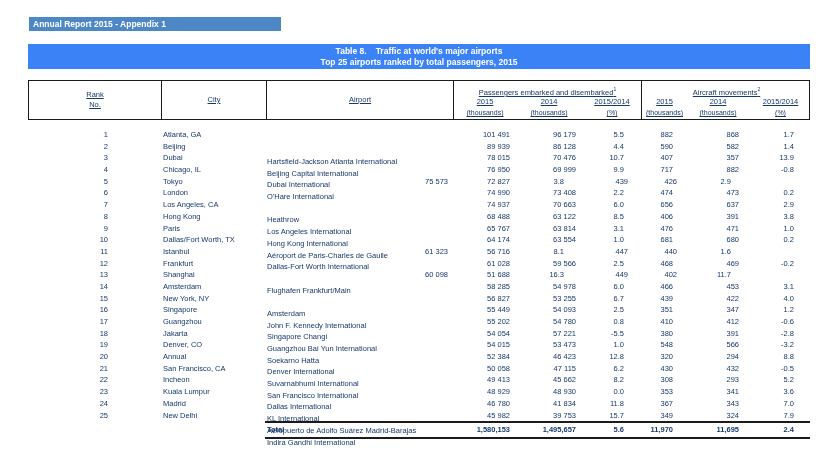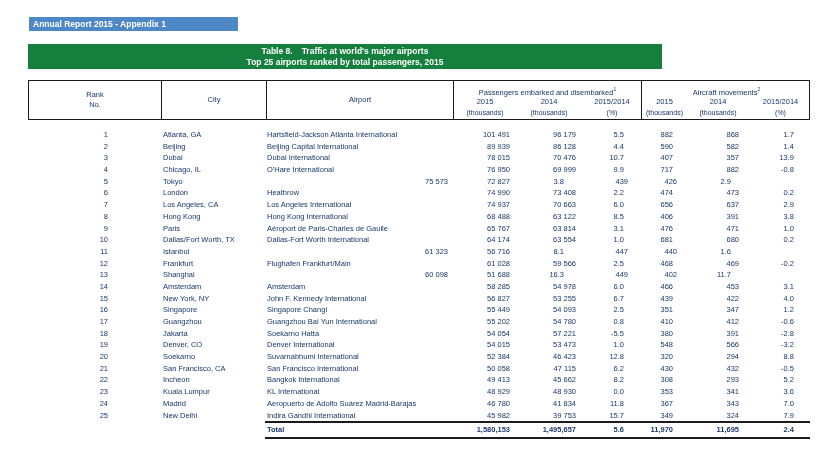--- a/index.html
+++ b/index.html
@@ -3,38 +3,39 @@
 <meta charset="utf-8">
 <style>
   html,body{margin:0;padding:0;}
   body{
     width:835px;height:453px;overflow:hidden;background:#ffffff;
     font-family:"Liberation Sans", sans-serif;color:#17386b;
   }
   .page{position:relative;width:835px;height:453px;background:#ffffff;}
 
   .appbar{
-    position:absolute;left:29px;top:17px;width:209px;height:14px;
+    position:absolute;left:29px;top:17px;width:252px;height:14px;
     background:#4e87c6;color:#ffffff;font-weight:bold;font-size:8.5px;
     line-height:14px;padding-left:4px;box-sizing:border-box;white-space:nowrap;
   }
   .titlebar{
-    position:absolute;left:28px;top:44px;width:634px;height:25px;
-    background:#15803d;color:#ffffff;font-weight:bold;text-align:center;
+    position:absolute;left:28px;top:44px;width:782px;height:25px;
+    background:#3b82f6;color:#ffffff;font-weight:bold;text-align:center;
     font-size:8.5px;line-height:10.5px;padding-top:2px;box-sizing:border-box;
   }
   .titlebar .t-label{margin-right:9px;}
 
   .table{position:absolute;left:28px;top:80px;width:782px;font-size:7.5px;}
 
   .thead{
     display:grid;grid-template-columns:132px 105px 187px 188px 170px;
     height:38px;border-top:1px solid #1b1b1b;border-bottom:1px solid #1b1b1b;
     border-left:1px solid #1b1b1b;border-right:1px solid #1b1b1b;
     box-sizing:content-box;
+    text-decoration:underline;
   }
   .thead > div{border-left:1px solid #1b1b1b;}
   .thead > div:first-child{border-left:none;}
   .th{display:flex;flex-direction:column;justify-content:center;text-align:center;line-height:10px;}
   .th-group{display:flex;flex-direction:column;}
   .group-label{text-align:center;padding-top:3px;height:12px;line-height:10px;white-space:nowrap;}
   .group-label sup{font-size:5px;}
   .subgrid{display:grid;flex:1;}
   .subgrid.pax{grid-template-columns:62px 66px 60px;}
   .subgrid.mov{grid-template-columns:45px 62px 63px;}
@@ -43,21 +44,21 @@
   .subcol .unit{height:11px;line-height:11px;font-size:7px;}
 
   .tbody{margin-top:9px;}
   .row{
     display:grid;grid-template-columns:132px 105px 187px 62px 66px 60px 45px 62px 63px;
     height:11.7px;line-height:11.7px;white-space:nowrap;
   }
   .cell{overflow:visible;}
   .c-rank{text-align:right;padding-right:52px;box-sizing:border-box;}
   .c-city{text-align:left;padding-left:3px;box-sizing:border-box;}
-  .c-airport{text-align:left;padding-left:2px;box-sizing:border-box;}
+  .c-airport{text-align:left;padding-left:2px;box-sizing:border-box;margin-top:27px;}
   .c-num{text-align:right;box-sizing:border-box;}
   .pr4{padding-right:4px;}
   .pr8{padding-right:8px;}
   .pr12{padding-right:12px;}
   .pr16{padding-right:16px;}
 
   .total-wrap{display:grid;grid-template-columns:237px 545px;}
   .total-box{
     border-top:2px solid #1b1b1b;border-bottom:2px solid #1b1b1b;
     display:grid;grid-template-columns:187px 62px 66px 60px 45px 62px 63px;
@@ -334,21 +335,21 @@
           <div class="cell c-airport">Denver International</div>
           <div class="cell c-num pr4">54 015</div>
           <div class="cell c-num pr4">53 473</div>
           <div class="cell c-num pr16">1.0</div>
           <div class="cell c-num pr12">548</div>
           <div class="cell c-num pr8">566</div>
           <div class="cell c-num pr16">-3.2</div>
         </div>
         <div class="row">
           <div class="cell c-rank">20</div>
-          <div class="cell c-city">Soekarno</div>
+          <div class="cell c-city">Annual</div>
           <div class="cell c-airport">Suvarnabhumi International</div>
           <div class="cell c-num pr4">52 384</div>
           <div class="cell c-num pr4">46 423</div>
           <div class="cell c-num pr16">12.8</div>
           <div class="cell c-num pr12">320</div>
           <div class="cell c-num pr8">294</div>
           <div class="cell c-num pr16">8.8</div>
         </div>
         <div class="row">
           <div class="cell c-rank">21</div>
@@ -357,21 +358,21 @@
           <div class="cell c-num pr4">50 058</div>
           <div class="cell c-num pr4">47 115</div>
           <div class="cell c-num pr16">6.2</div>
           <div class="cell c-num pr12">430</div>
           <div class="cell c-num pr8">432</div>
           <div class="cell c-num pr16">-0.5</div>
         </div>
         <div class="row">
           <div class="cell c-rank">22</div>
           <div class="cell c-city">Incheon</div>
-          <div class="cell c-airport">Bangkok International</div>
+          <div class="cell c-airport">Dallas International</div>
           <div class="cell c-num pr4">49 413</div>
           <div class="cell c-num pr4">45 662</div>
           <div class="cell c-num pr16">8.2</div>
           <div class="cell c-num pr12">308</div>
           <div class="cell c-num pr8">293</div>
           <div class="cell c-num pr16">5.2</div>
         </div>
         <div class="row">
           <div class="cell c-rank">23</div>
           <div class="cell c-city">Kuala Lumpur</div>

